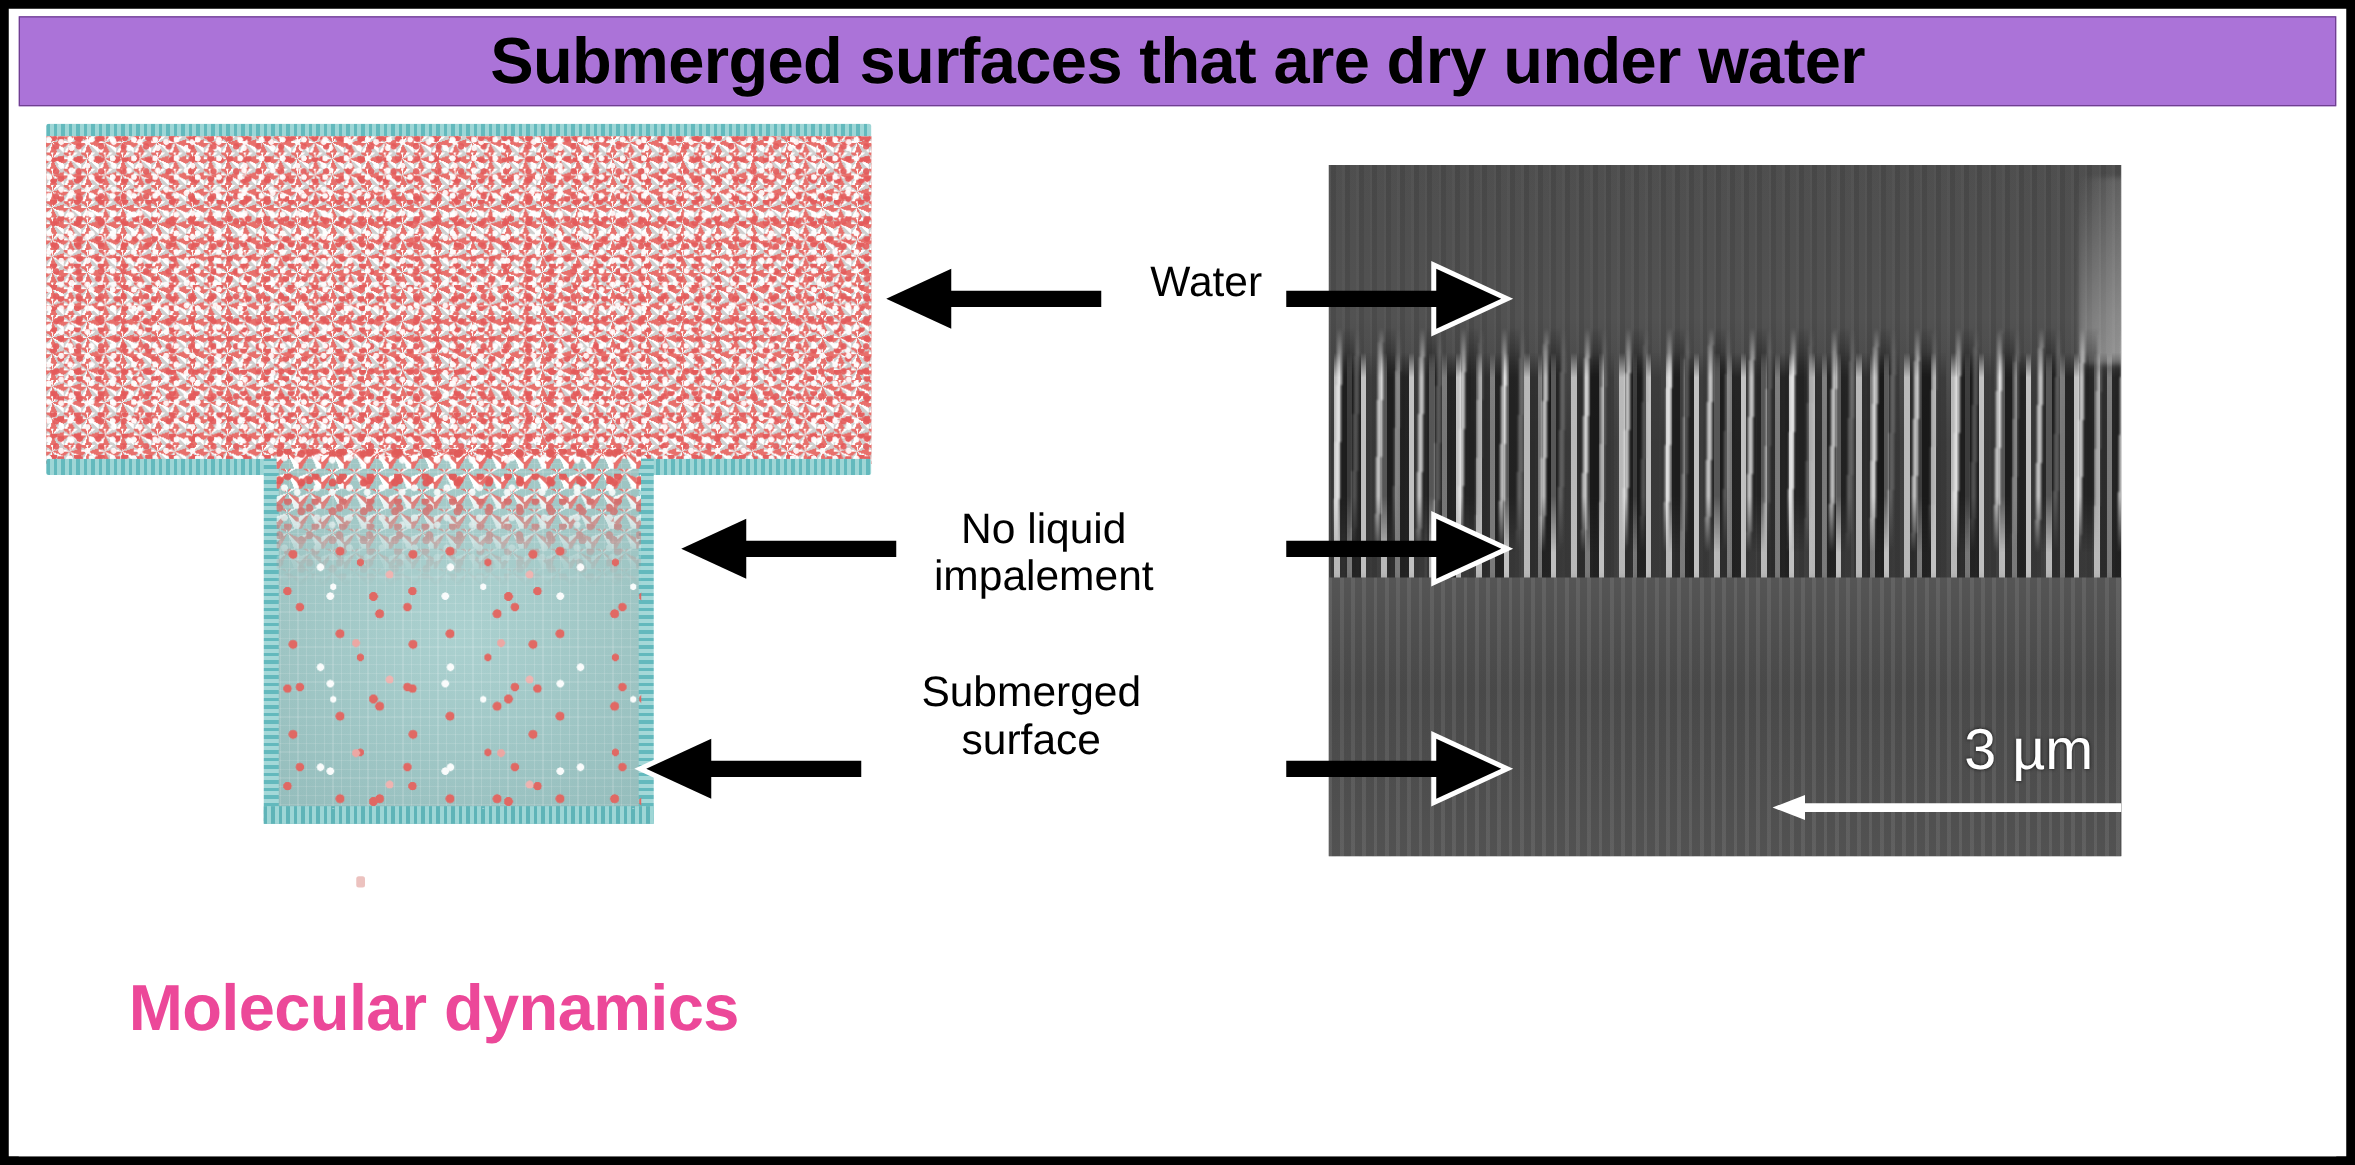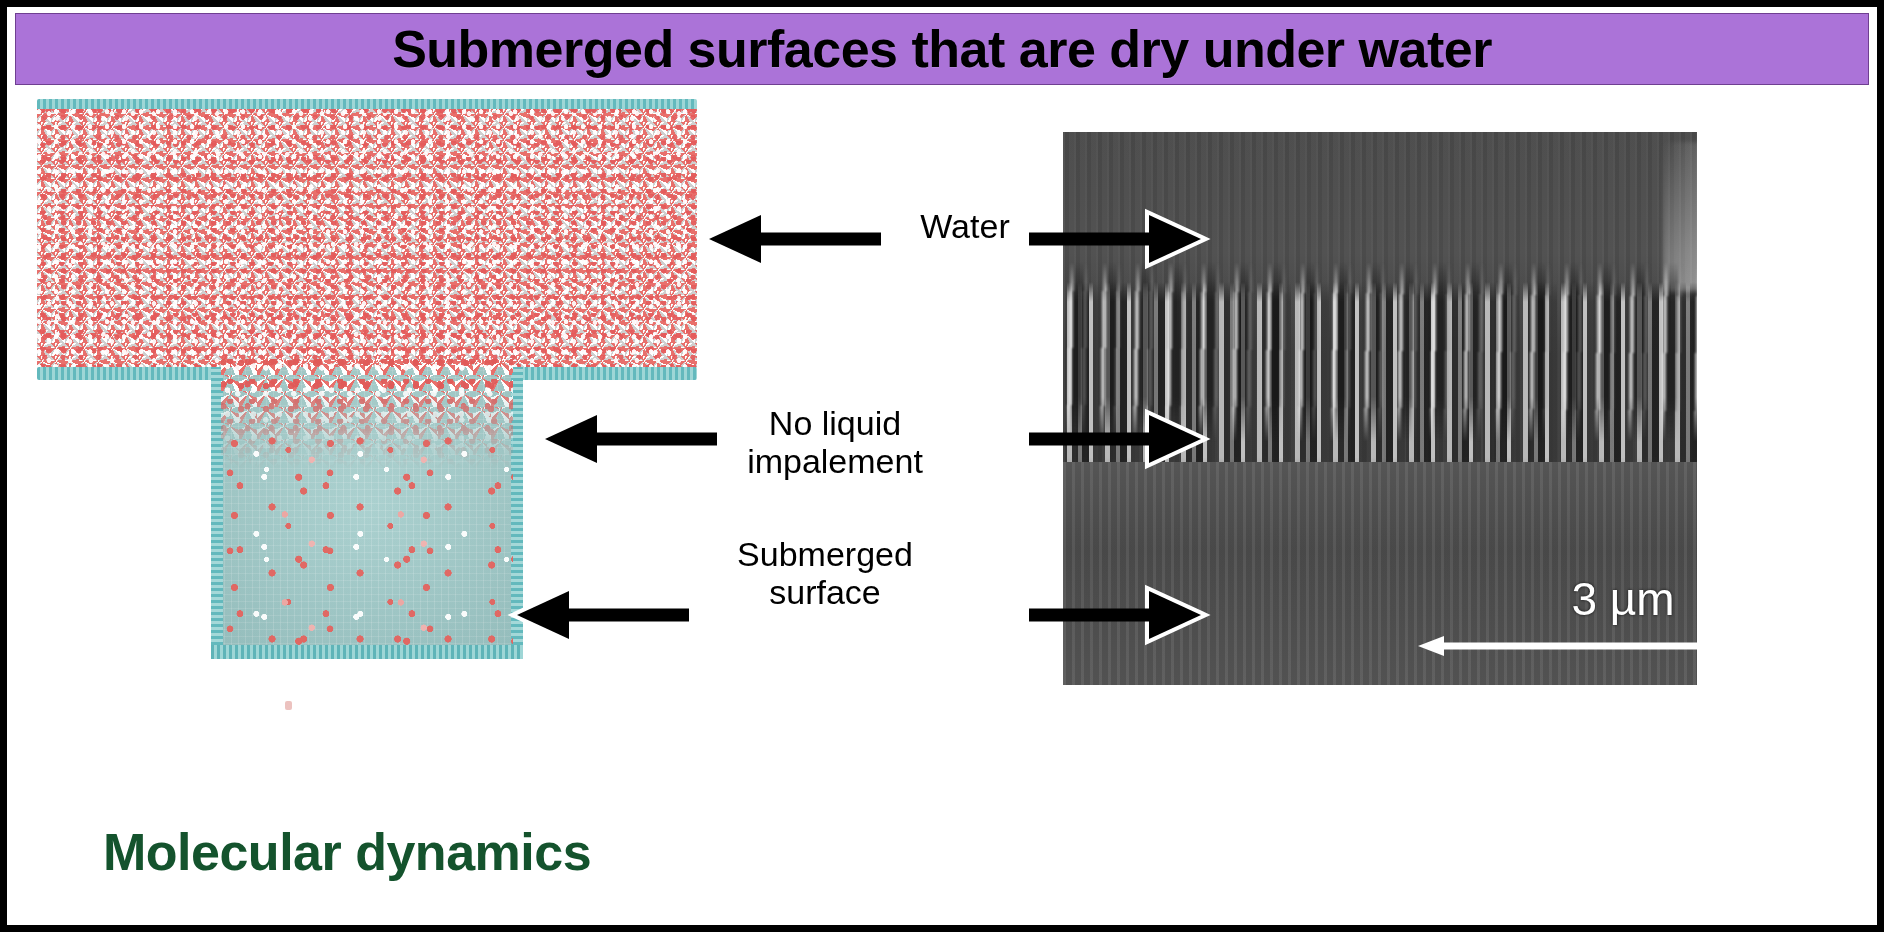--- a/index.html
+++ b/index.html
@@ -184,24 +184,23 @@
   .annot{position:absolute;}
   .annot-label{
     position:absolute;text-align:center;color:#000000;
     font-size:34px;line-height:1.12;font-weight:400;white-space:pre-line;
     font-family:"Liberation Sans", sans-serif;
   }
   .arrow-svg{position:absolute;overflow:visible;}
 
   
   .caption{
-    position:absolute;font-size:52px;font-weight:bold;color:#14532d;
+    position:absolute;font-size:52px;font-weight:bold;color:#ec4899;
     white-space:nowrap;font-family:"Liberation Sans", sans-serif;
     letter-spacing:-0.5px;
-    margin-top:45px;
   }
   .caption-md{left:88px;top:690px;}
   .caption-sem{left:1180px;top:700px;}
 </style>
 </head>
 <body>
 
 <div class="figure">
 
   <div class="title-banner">

